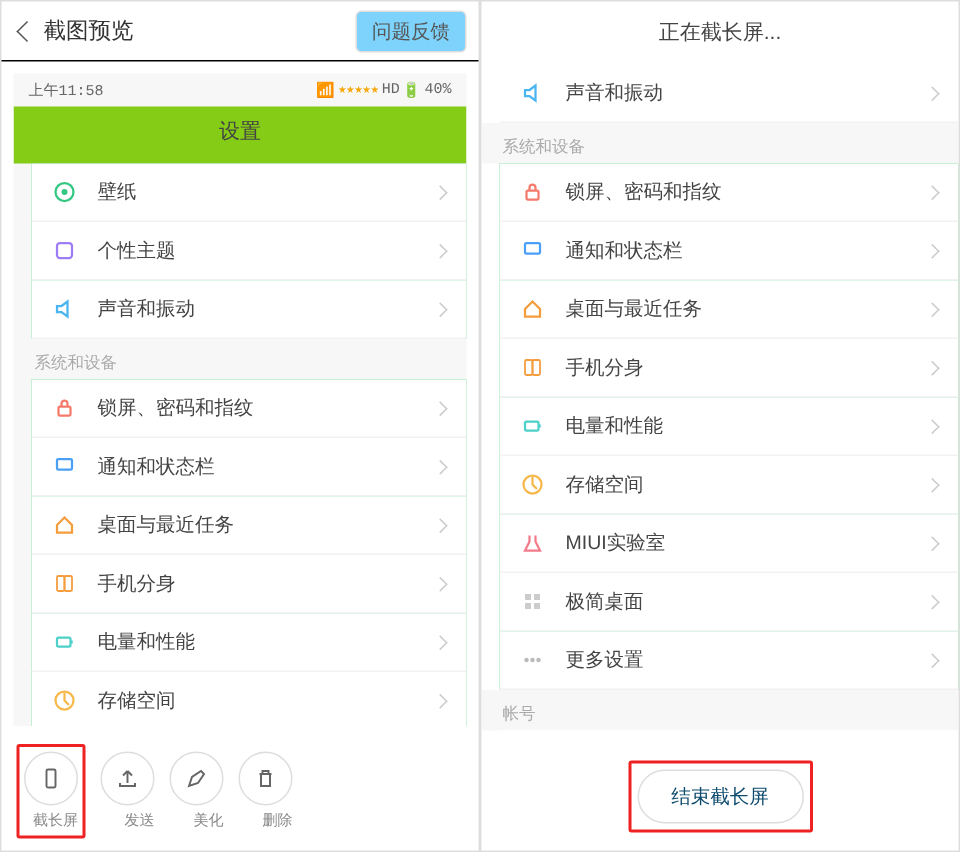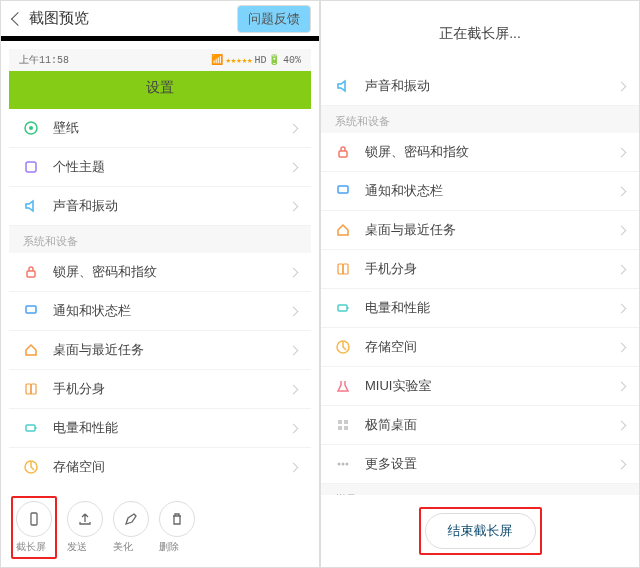--- a/index.html
+++ b/index.html
@@ -16,21 +16,21 @@
   border: 1px solid #ddd;
   display: flex;
   flex-direction: column;
   position: relative;
 }
 .header-left {
   display: flex;
   align-items: center;
   height: 40px;
   padding: 0 8px;
-  border-bottom: 5px solid #000000;
+  border-bottom: 1px solid #000000;
 }
 .back-chevron {
   width: 10px; height: 10px;
   border-left: 1.5px solid #555;
   border-bottom: 1.5px solid #555;
   transform: rotate(45deg);
   margin: 0 6px 0 4px;
 }
 .header-title {
   font-size: 15px;
@@ -71,21 +71,21 @@
   gap: 2px;
 }
 .stars { color: #f7a600; font-size: 9px; }
 .settings-title {
   text-align: center;
   font-size: 14px;
   color: #444;
   padding: 8px 0 12px;
   background: #84cc16;
 }
-.section-group { background: #22c55e; }
+.section-group { background: #22c55e; margin-left: 12px; }
 .section-label {
   font-size: 11px;
   color: #aaa;
   padding: 8px 14px 4px;
   background: #f7f7f7;
 }
 .setting-row {
   display: flex;
   align-items: center;
   padding: 10px 14px;
@@ -113,21 +113,21 @@
 }
 .bottom-toolbar {
   display: flex;
   align-items: center;
   padding: 8px 10px 8px;
   gap: 10px;
 }
 .tool-btn {
   display: flex;
   flex-direction: column;
-  align-items: flex-start;
+  align-items: flex-end;
   gap: 3px;
   font-family: Liberation Mono, monospace;
 }
 .tool-circle {
   width: 36px; height: 36px;
   border: 1px solid #ddd;
   border-radius: 50%;
   display: flex;
   align-items: center;
   justify-content: center;
@@ -136,21 +136,21 @@
 .highlight-box {
   border: 2px solid #e22;
   padding: 3px;
   border-radius: 2px;
 }
 
 .header-right {
   text-align: center;
   font-size: 14px;
   color: #444;
-  padding: 24px 0;
+  padding: 12px 0;
 }
 .right-body {
   flex: 1;
   overflow: hidden;
 }
 .finish-bar {
   display: flex;
   justify-content: center;
   padding: 12px 0;
 }

